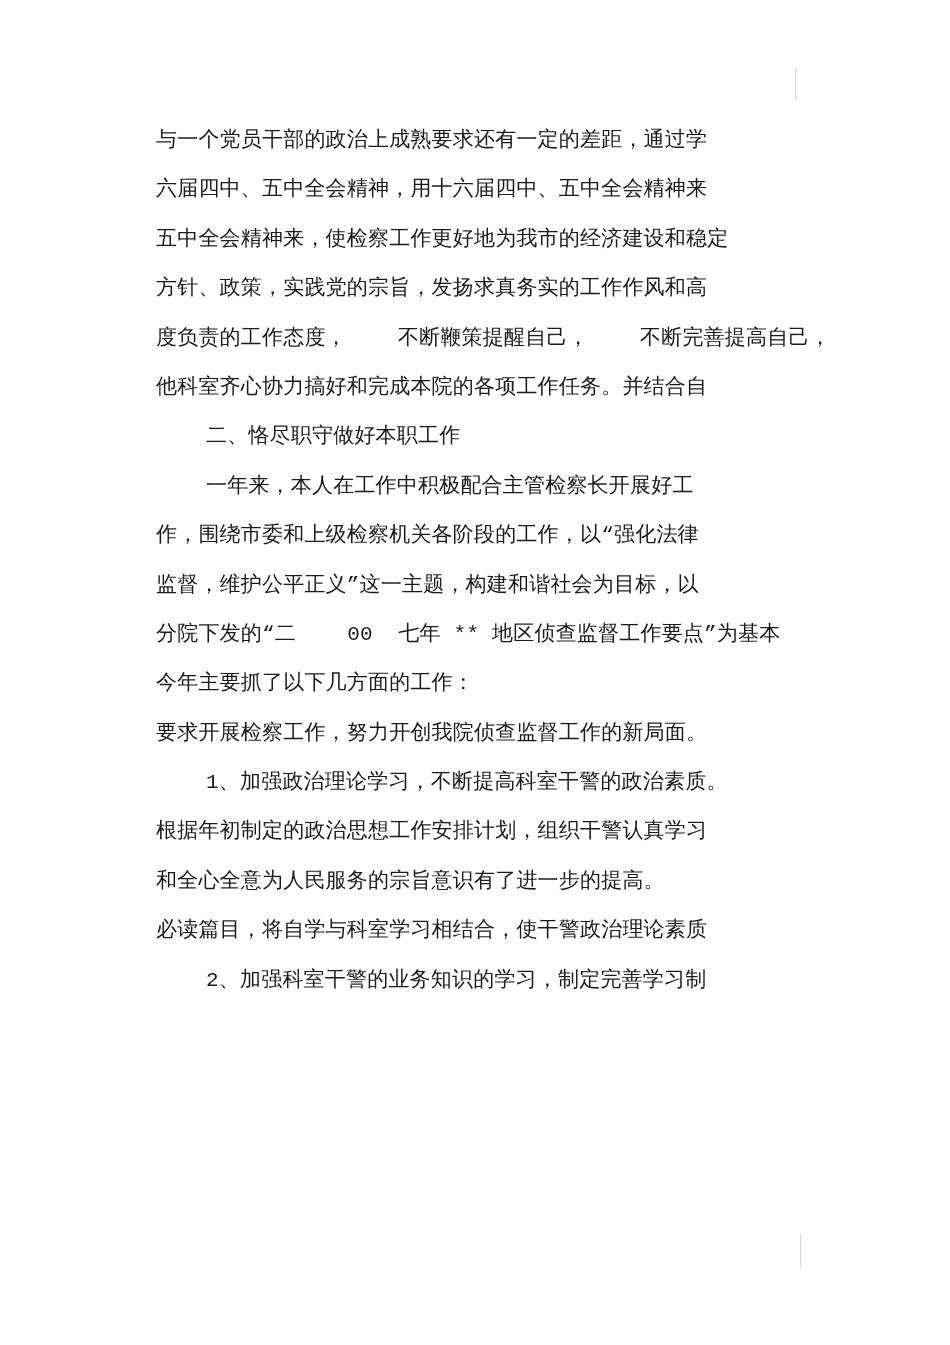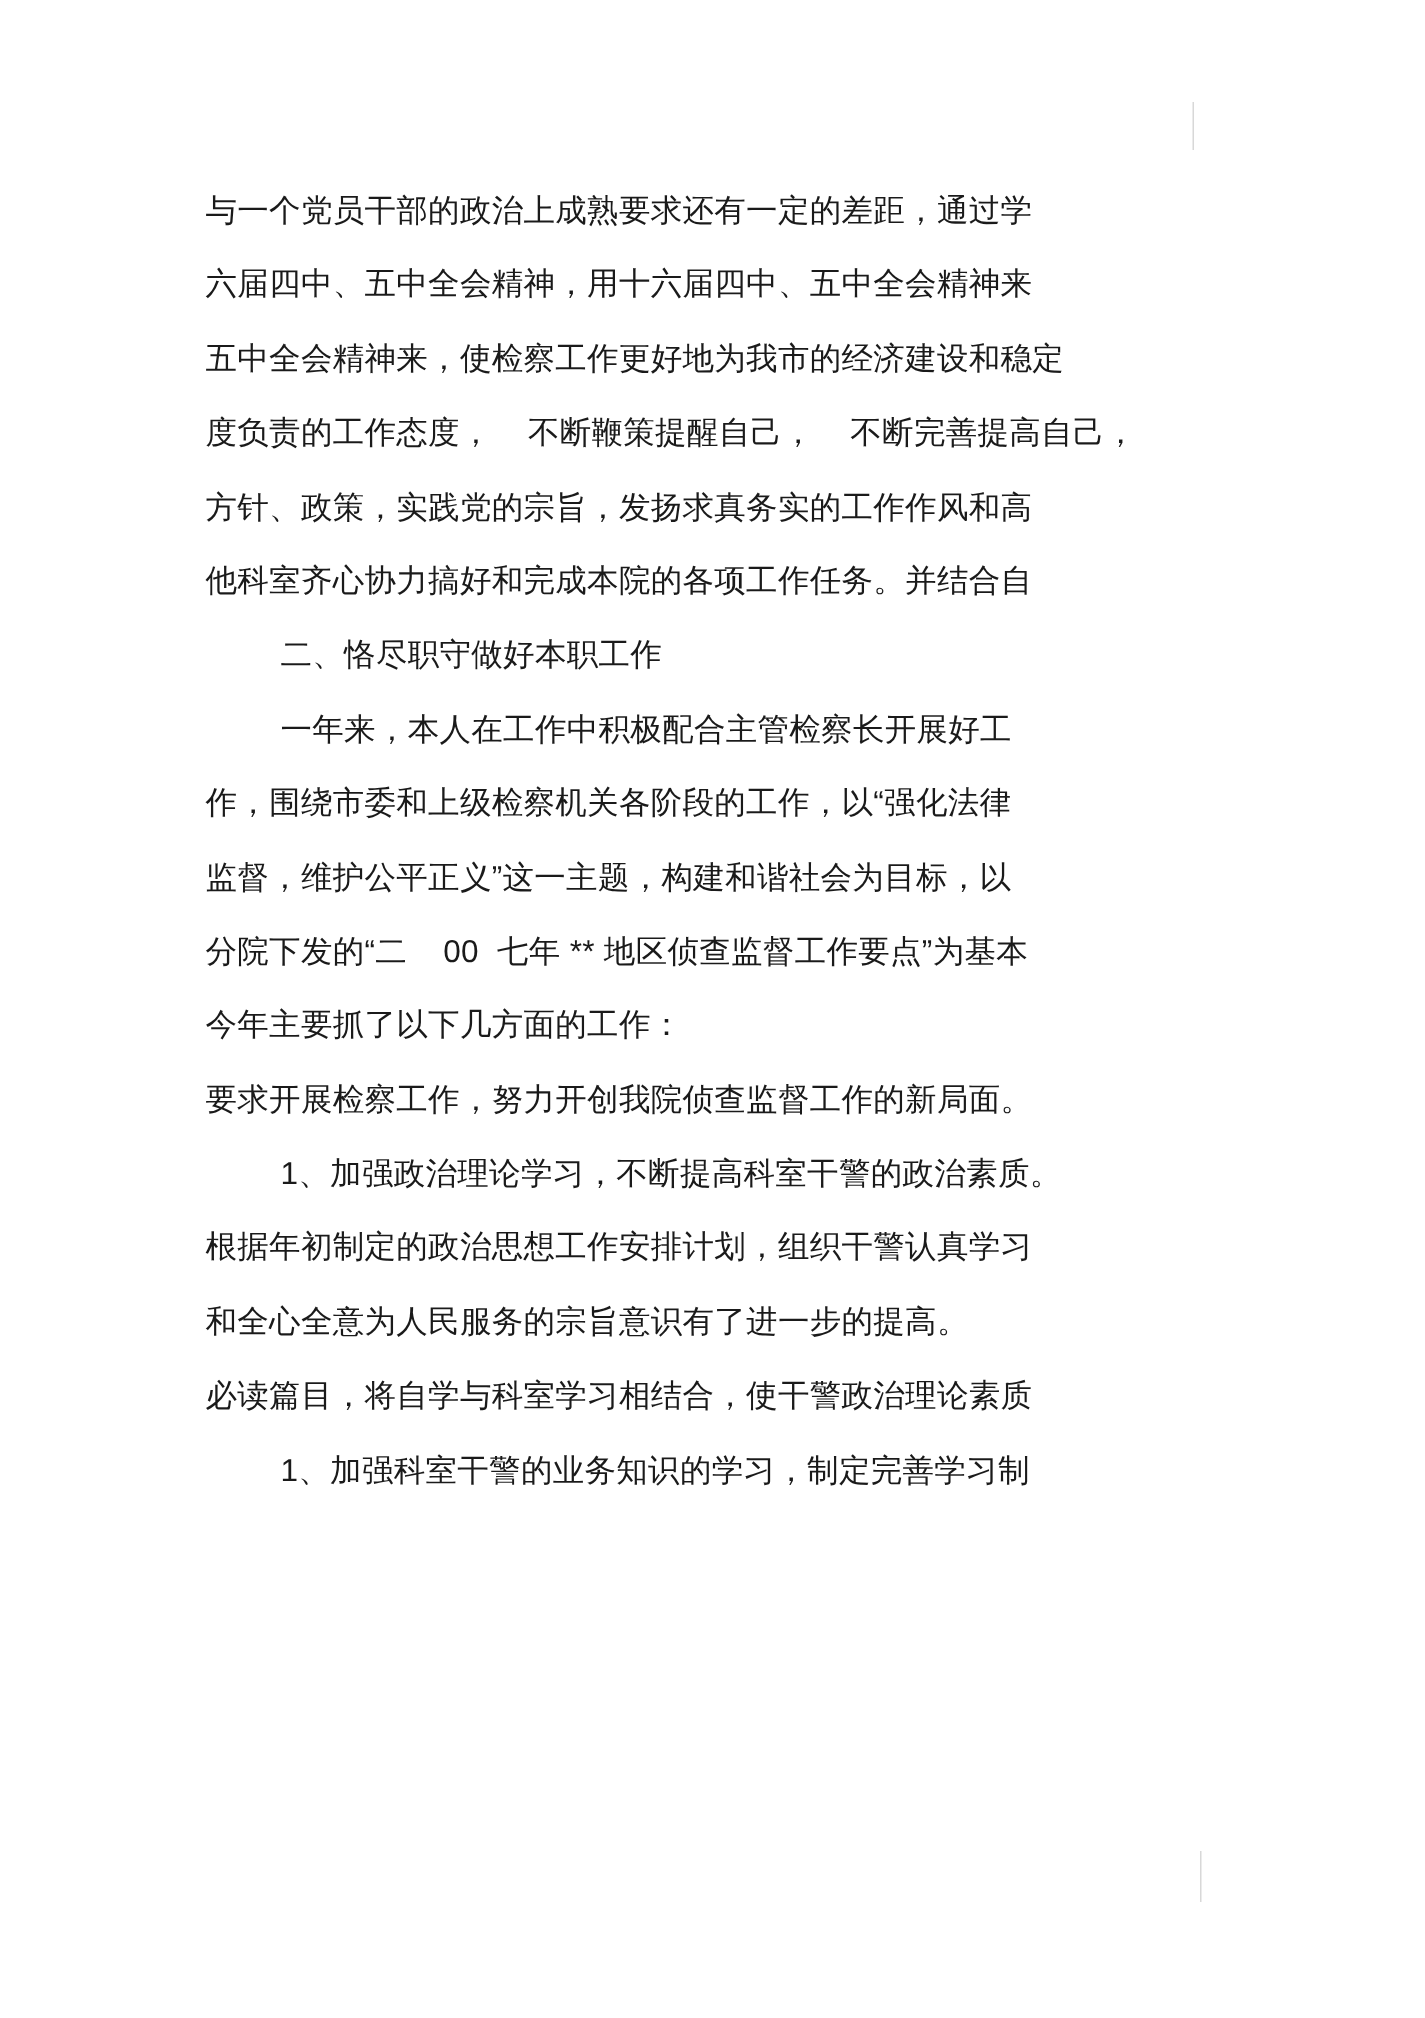--- a/index.html
+++ b/index.html
@@ -4,49 +4,49 @@
   <style>
     html, body { margin: 0; padding: 0; background: #ffffff; }
     body { width: 950px; height: 1345px; position: relative; overflow: hidden; }
     .page {
       position: absolute; left: 0; top: 0; width: 950px; height: 1345px; background: #ffffff;
     }
     .mark { position: absolute; width: 1px; background: #d8d8d8; }
     .mark.top { left: 795px; top: 68px; height: 32px; }
     .mark.bottom { left: 800px; top: 1234px; height: 34px; }
     .text {
-      position: absolute; left: 137px; top: 124px; width: 660px;
-      font-family: Liberation Sans, sans-serif;
+      position: absolute; left: 156px; top: 124px; width: 660px;
+      font-family: Liberation Mono, monospace;
       font-size: 21px; color: #1a1a1a;
     }
     .line {
       height: 49.4px; line-height: 34px; white-space: pre; letter-spacing: 0.2px;
     }
     .line.indent { padding-left: 50px; }
   </style>
 </head>
 <body>
 
 <div class="page">
   <div class="mark top"></div>
   <div class="mark bottom"></div>
 
   <div class="text">
     <div class="line">与一个党员干部的政治上成熟要求还有一定的差距，通过学</div>
     <div class="line">六届四中、五中全会精神，用十六届四中、五中全会精神来</div>
     <div class="line">五中全会精神来，使检察工作更好地为我市的经济建设和稳定</div>
+    <div class="line">方针、政策，实践党的宗旨，发扬求真务实的工作作风和高</div>
     <div class="line">度负责的工作态度，    不断鞭策提醒自己，    不断完善提高自己，</div>
-    <div class="line">方针、政策，实践党的宗旨，发扬求真务实的工作作风和高</div>
     <div class="line">他科室齐心协力搞好和完成本院的各项工作任务。并结合自</div>
     <div class="line indent">二、恪尽职守做好本职工作</div>
     <div class="line indent">一年来，本人在工作中积极配合主管检察长开展好工</div>
     <div class="line">作，围绕市委和上级检察机关各阶段的工作，以“强化法律</div>
     <div class="line">监督，维护公平正义”这一主题，构建和谐社会为目标，以</div>
     <div class="line">分院下发的“二    00  七年 ** 地区侦查监督工作要点”为基本</div>
     <div class="line">今年主要抓了以下几方面的工作：</div>
     <div class="line">要求开展检察工作，努力开创我院侦查监督工作的新局面。</div>
     <div class="line indent">1、加强政治理论学习，不断提高科室干警的政治素质。</div>
     <div class="line">根据年初制定的政治思想工作安排计划，组织干警认真学习</div>
     <div class="line">和全心全意为人民服务的宗旨意识有了进一步的提高。</div>
     <div class="line">必读篇目，将自学与科室学习相结合，使干警政治理论素质</div>
-    <div class="line indent">1、加强科室干警的业务知识的学习，制定完善学习制</div>
+    <div class="line indent">2、加强科室干警的业务知识的学习，制定完善学习制</div>
   </div>
 </div>
 
 </body></html>

